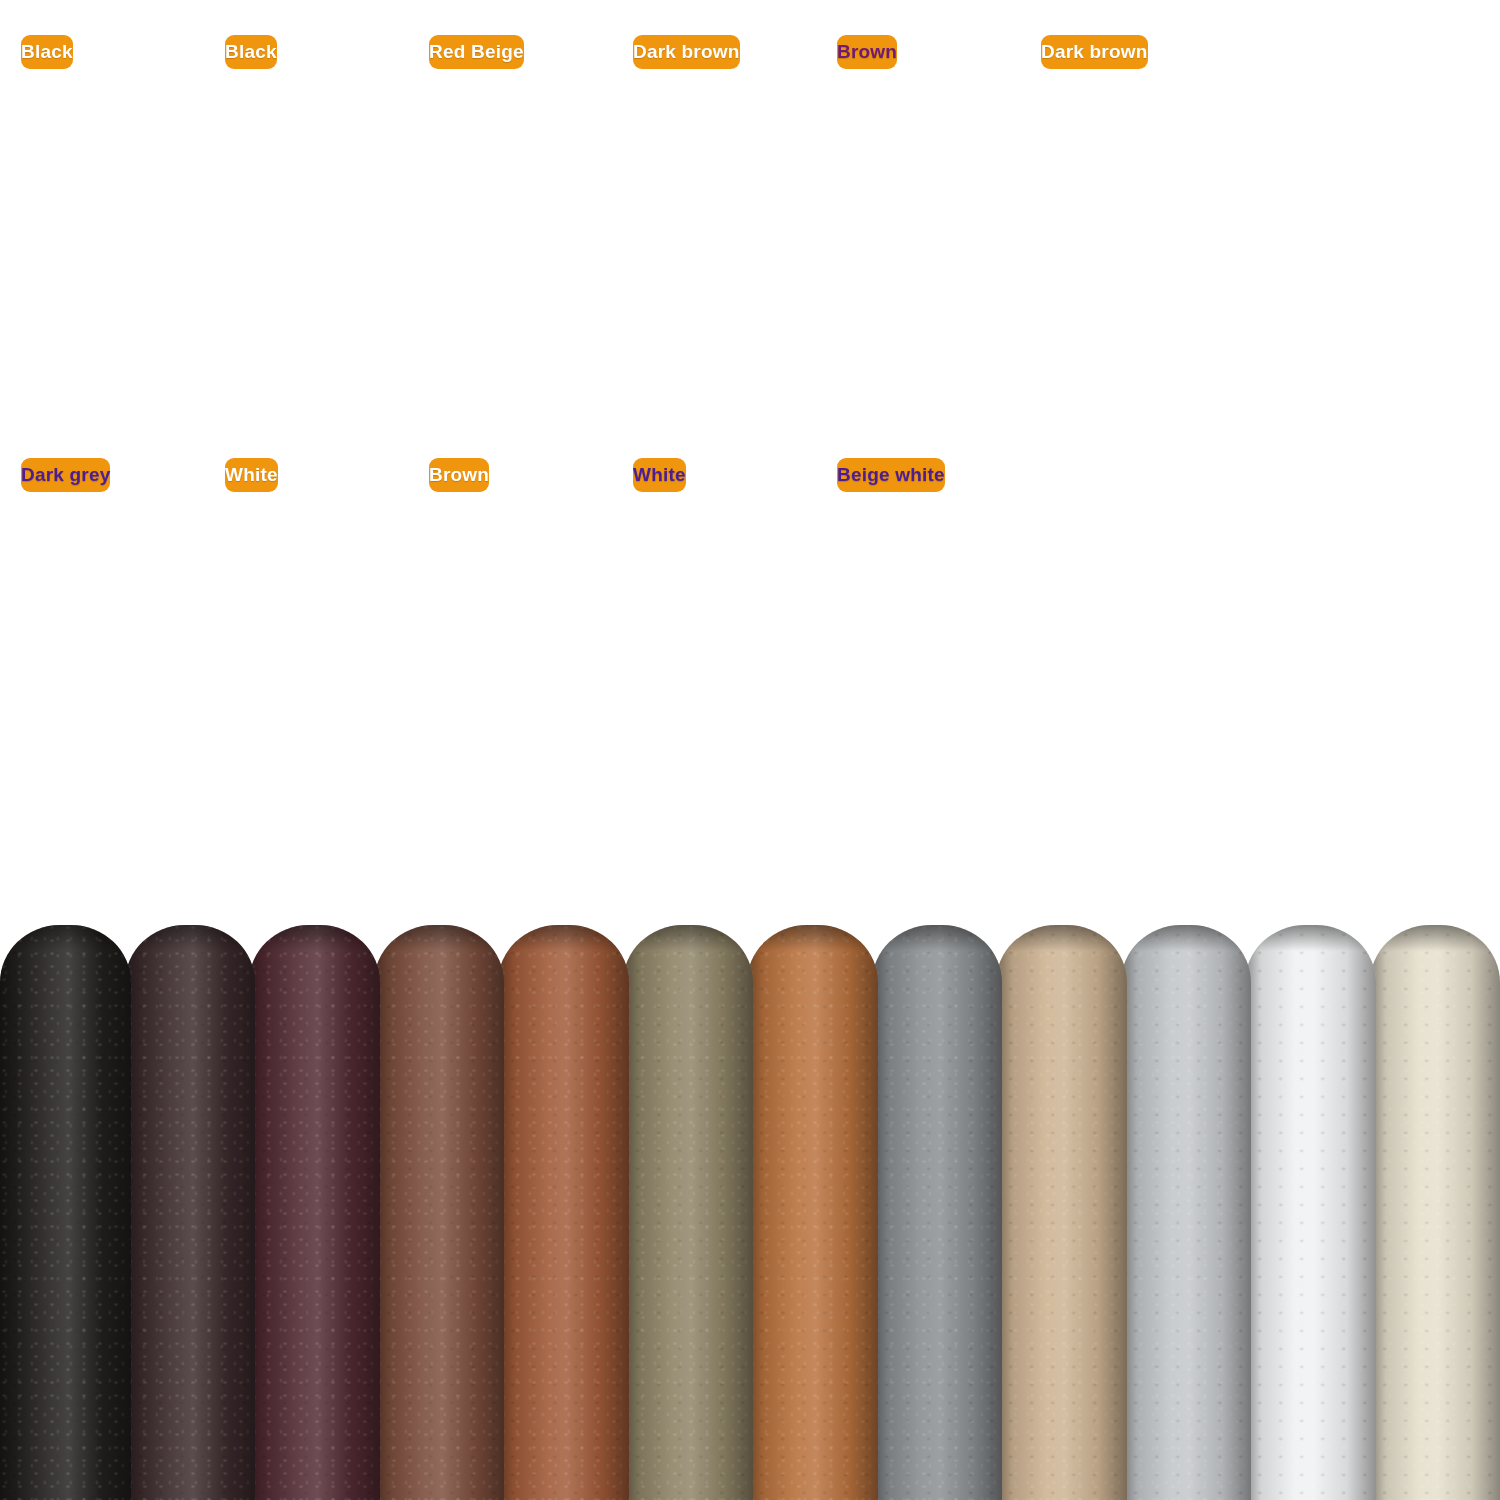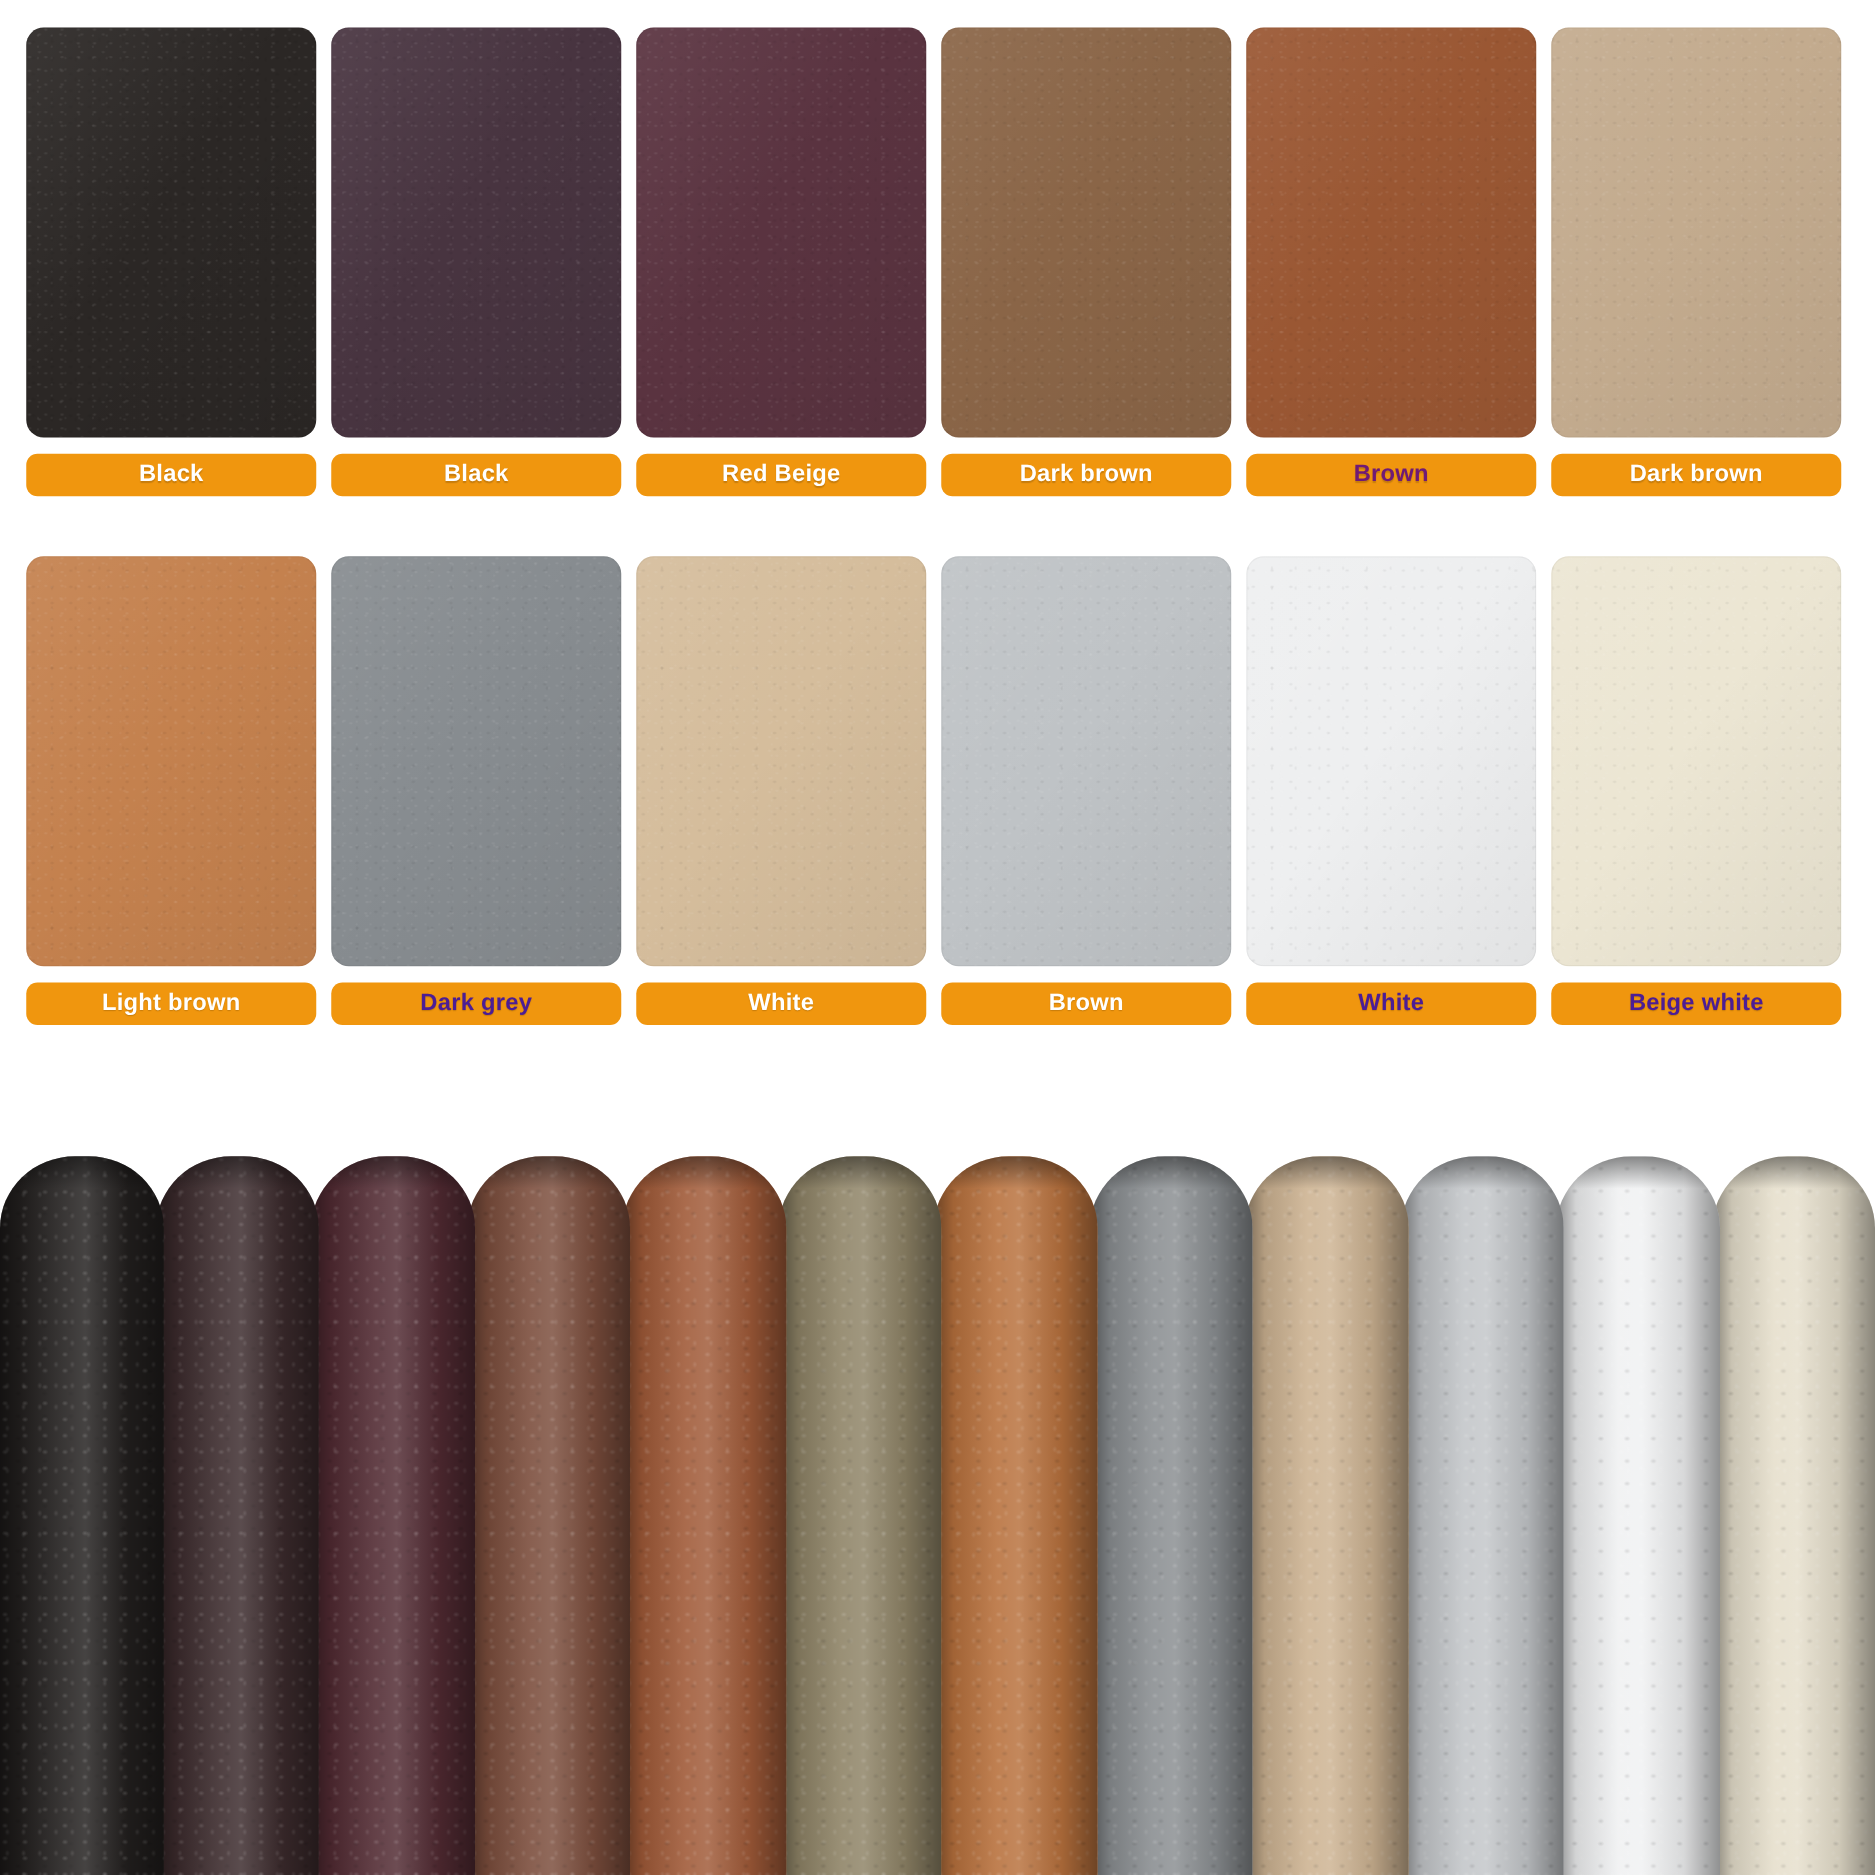--- a/index.html
+++ b/index.html
@@ -28,23 +28,23 @@
     position: absolute;
     left: 21px;
     width: 1458px;
     display: flex;
     gap: 12px;
   }
   .swatch-row.row-1 { top: 22px; }
   .swatch-row.row-2 { top: 445px; }
 
   .swatch-cell {
-    width: 232px;
-    display: flex;
-    flex-direction: column;
+    width: 192px;
+    display: flex;
+    flex-direction: row;
     align-items: stretch;
   }
 
   .swatch-chip {
     height: 328px;
     border-radius: 14px;
     position: relative;
     overflow: hidden;
     box-shadow: inset 0 0 0 1px rgba(0,0,0,0.04);
   }
@@ -174,24 +174,20 @@
 
     <div class="swatch-cell">
       <div class="swatch-chip" style="background-color: rgb(195, 171, 142);"></div>
       <div class="swatch-label" style="background-color: rgb(240, 150, 14); color: rgb(255, 255, 255);">Dark brown</div>
     </div>
 
   </div>
 
   <div class="swatch-row row-2">
 
-    <div class="swatch-cell">
-      <div class="swatch-chip" style="background-color: rgb(196, 129, 78);"></div>
-      <div class="swatch-label" style="background-color: rgb(240, 150, 14); color: rgb(255, 255, 255);">Light brown</div>
-    </div>
 
     <div class="swatch-cell">
       <div class="swatch-chip" style="background-color: rgb(135, 140, 144);"></div>
       <div class="swatch-label" style="background-color: rgb(240, 150, 14); color: #4c1d95;">Dark grey</div>
     </div>
 
     <div class="swatch-cell">
       <div class="swatch-chip" style="background-color: rgb(213, 189, 156);"></div>
       <div class="swatch-label" style="background-color: rgb(240, 150, 14); color: rgb(255, 255, 255);">White</div>
     </div>

